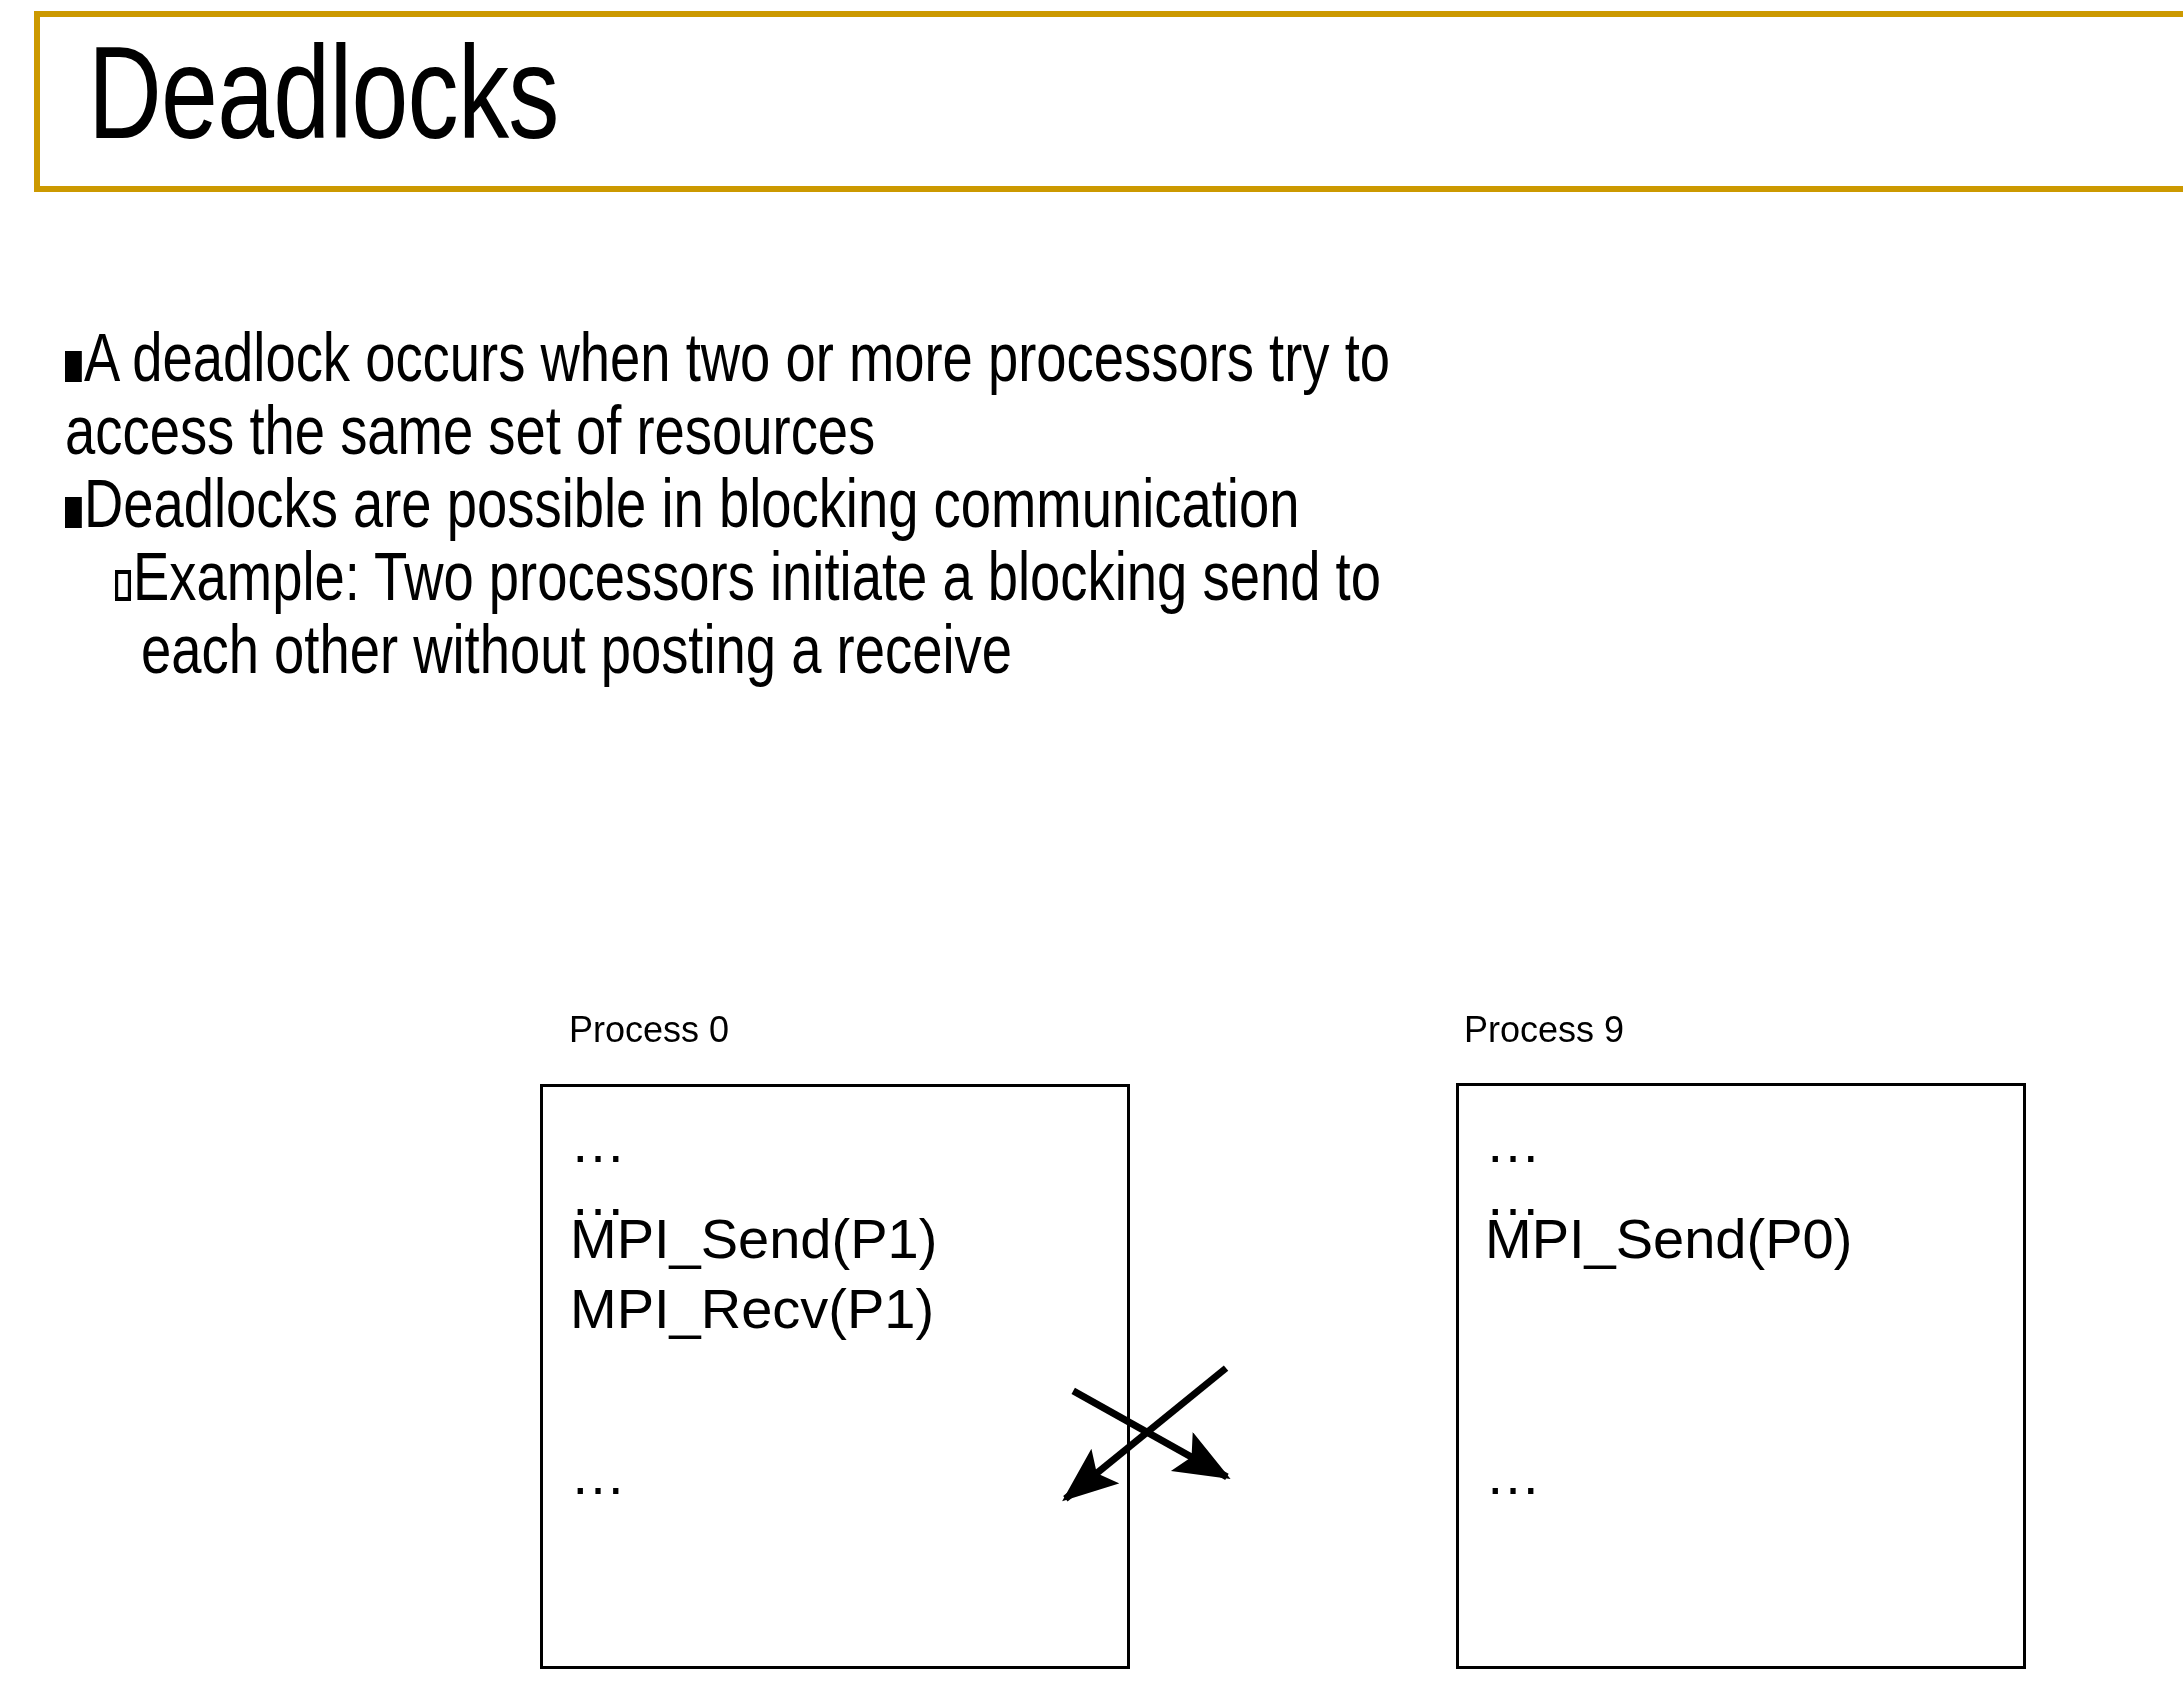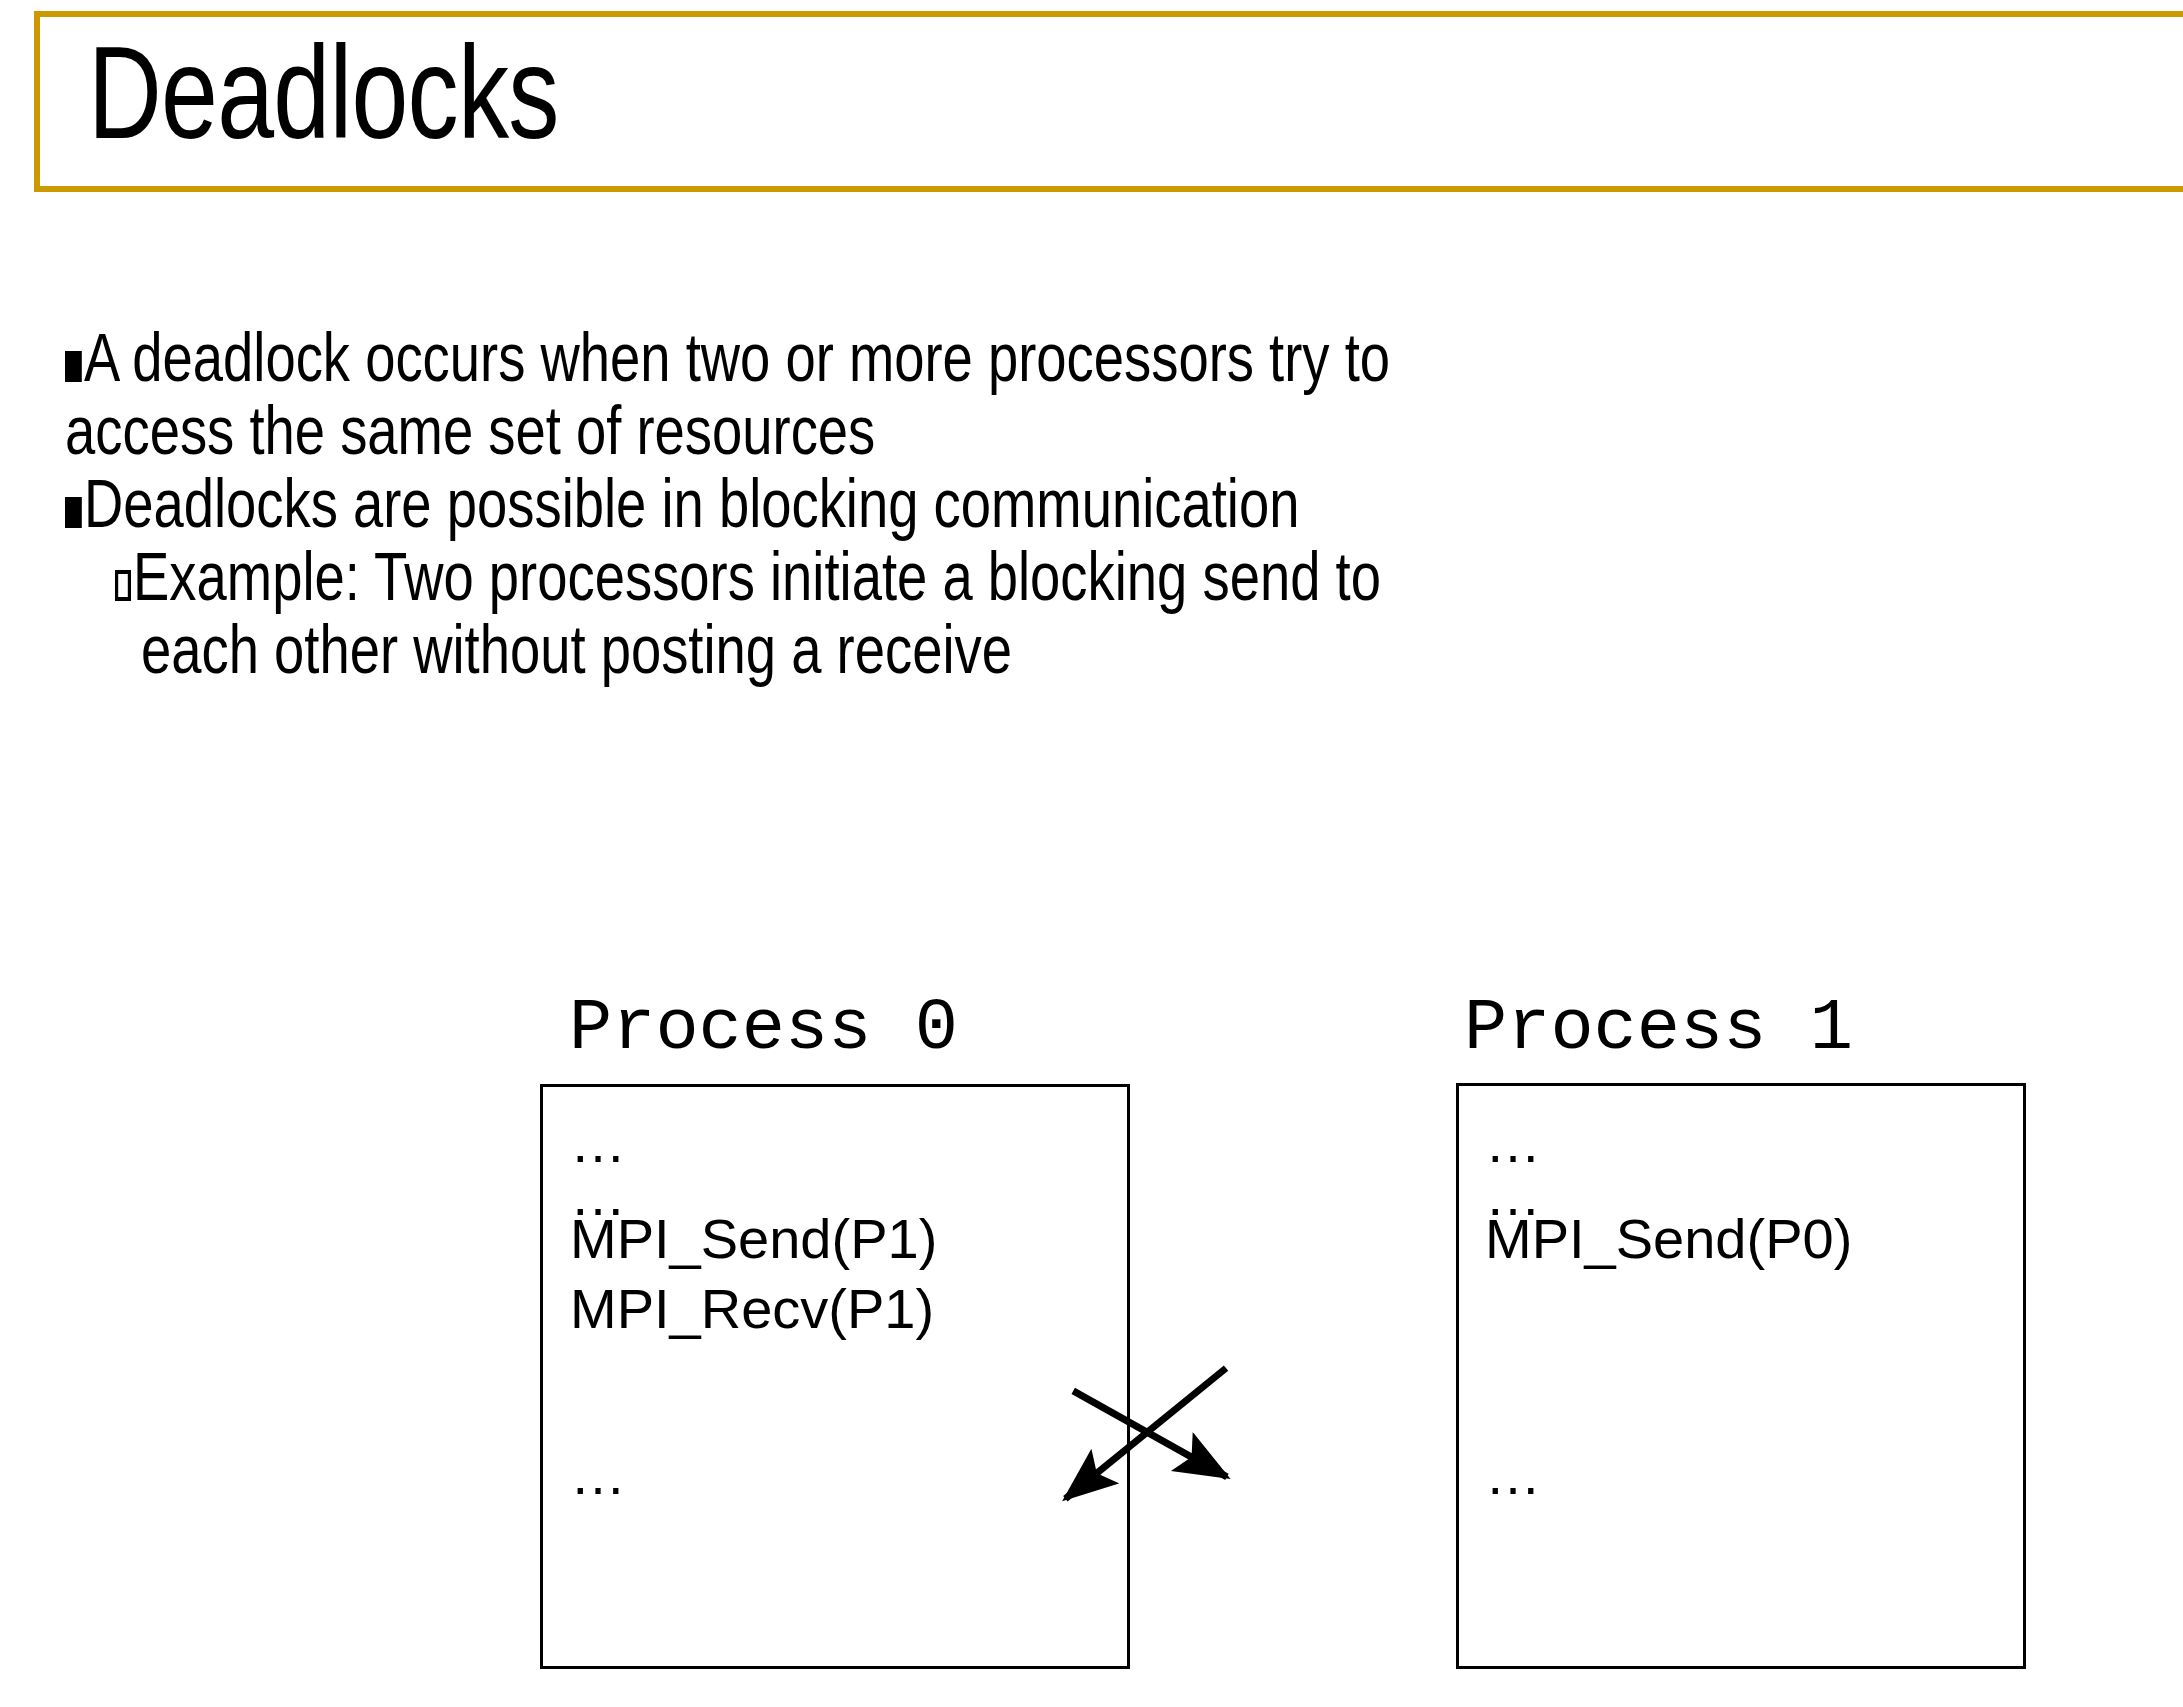--- a/index.html
+++ b/index.html
@@ -83,24 +83,24 @@
   #diagram {
     position: absolute;
     left: 0;
     top: 0;
     width: 2408px;
     height: 1708px;
     pointer-events: none;
   }
   .proc-label {
     position: absolute;
-    font-size: 72px;
+    font-size: 36px;
     line-height: 57px;
     white-space: nowrap;
-    font-family: Liberation Mono, monospace;
+    font-family: Liberation Sans, sans-serif;
   }
   .proc-box {
     position: absolute;
     border: 3.1px solid #000;
     box-sizing: border-box;
     background: transparent;
   }
   .code-line {
     position: absolute;
     font-size: 56px;
@@ -156,21 +156,21 @@
 
     <div class="proc-label" id="p0-label">Process 0</div>
     <div class="proc-box" id="p0-box"></div>
 
     <div class="code-line" style="left:570px; top:1114px;">…</div>
     <div class="code-line" style="left:570px; top:1167px;">…</div>
     <div class="code-line" style="left:570px; top:1210px;">MPI_Send(P1)</div>
     <div class="code-line" style="left:570px; top:1261px;margin-top:19px;">MPI_Recv(P1)</div>
     <div class="code-line" style="left:570px; top:1446px;">…</div>
 
-    <div class="proc-label" id="p1-label">Process 1</div>
+    <div class="proc-label" id="p1-label">Process 9</div>
     <div class="proc-box" id="p1-box"></div>
 
     <div class="code-line" style="left:1485px; top:1114px;">…</div>
     <div class="code-line" style="left:1485px; top:1167px;">…</div>
     <div class="code-line" style="left:1485px; top:1210px;">MPI_Send(P0)</div>
     <div class="code-line" style="left:1485px; top:1446px;">…</div>
 
     <svg id="svg-arrows" viewBox="0 0 5515 3911">
       <defs>
         <marker id="ah" markerWidth="9" markerHeight="9" refX="7.4" refY="3.2" orient="auto" markerUnits="strokeWidth">

